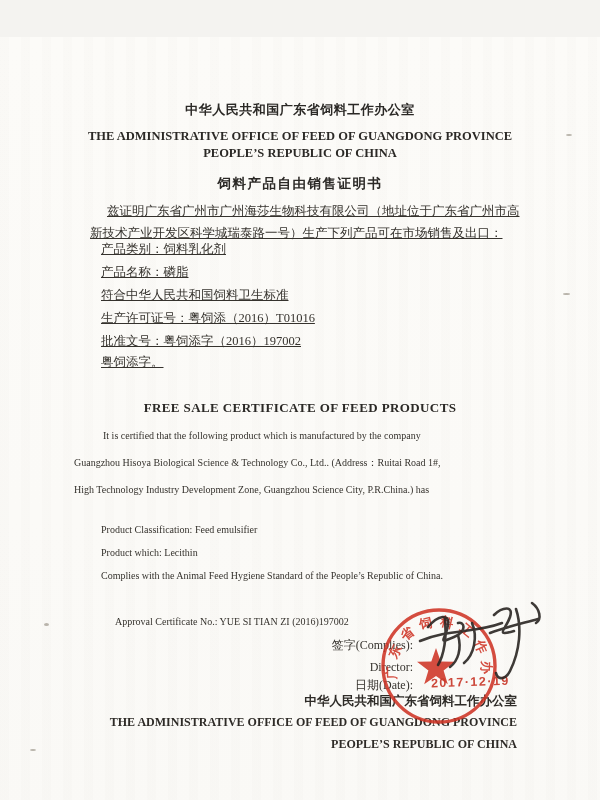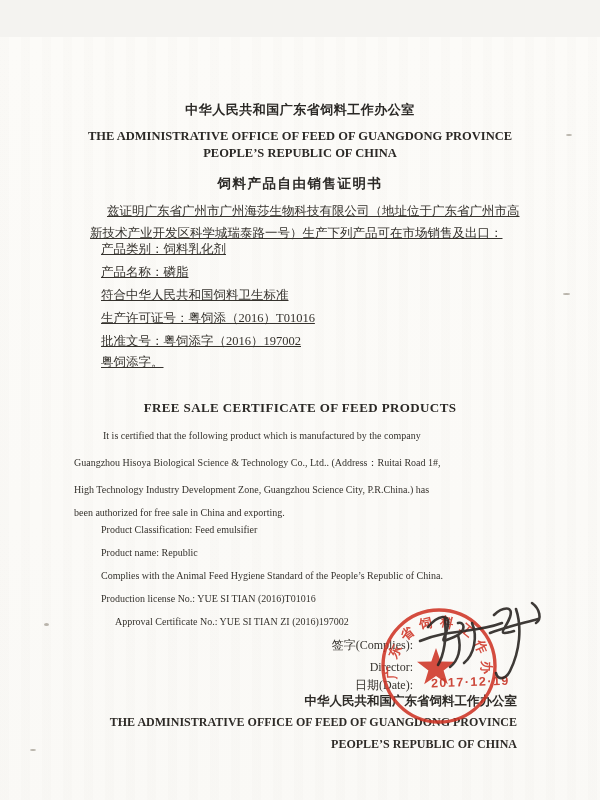--- a/index.html
+++ b/index.html
@@ -55,25 +55,23 @@
   <div class="line cn-body" style="left:101px;top:228px">产品名称：磷脂</div>
   <div class="line cn-body" style="left:101px;top:251px">符合中华人民共和国饲料卫生标准</div>
   <div class="line cn-body" style="left:101px;top:274px">生产许可证号：粤饲添（2016）T01016</div>
   <div class="line cn-body" style="left:101px;top:297px">批准文号：粤饲添字（2016）197002</div>
   <div class="line cn-body" style="left:101px;top:318px">粤饲添字。</div>
 
   <div class="line center en-title" style="top:364px">FREE SALE CERTIFICATE OF FEED PRODUCTS</div>
   <div class="line en-body" style="left:103px;top:393px">It is certified that the following product which is manufactured by the company</div>
   <div class="line en-body" style="left:74px;top:420px">Guangzhou Hisoya Biological Science &amp; Technology Co., Ltd.. (Address：Ruitai Road 1#,</div>
   <div class="line en-body" style="left:74px;top:447px">High Technology Industry Development Zone, Guangzhou Science City, P.R.China.) has</div>
-  <div class="line en-body" style="left:74px;top:470px">been authorized for free sale in China and exporting.</div>
   <div class="line en-body" style="left:101px;top:487px">Product Classification: Feed emulsifier</div>
-  <div class="line en-body" style="left:101px;top:510px">Product name: Republic</div>
+  <div class="line en-body" style="left:101px;top:510px">Product which: Lecithin</div>
   <div class="line en-body" style="left:101px;top:533px">Complies with the Animal Feed Hygiene Standard of the People’s Republic of China.</div>
-  <div class="line en-body" style="left:101px;top:556px">Production license No.: YUE SI TIAN (2016)T01016</div>
   <div class="line en-body" style="left:115px;top:579px">Approval Certificate No.: YUE SI TIAN ZI (2016)197002</div>
 
   <div class="line sig-label" style="top:602px">签字(Complies):</div>
   <div class="line sig-label" style="top:624px">Director:</div>
   <div class="line sig-label" style="top:642px">日期(Date):</div>
 
   <div class="line foot-right foot-cn" style="top:657px">中华人民共和国广东省饲料工作办公室</div>
   <div class="line foot-right foot-en" style="top:679px">THE ADMINISTRATIVE OFFICE OF FEED OF GUANGDONG PROVINCE</div>
   <div class="line foot-right foot-en" style="top:701px">PEOPLE’S REPUBLIC OF CHINA</div>
 

